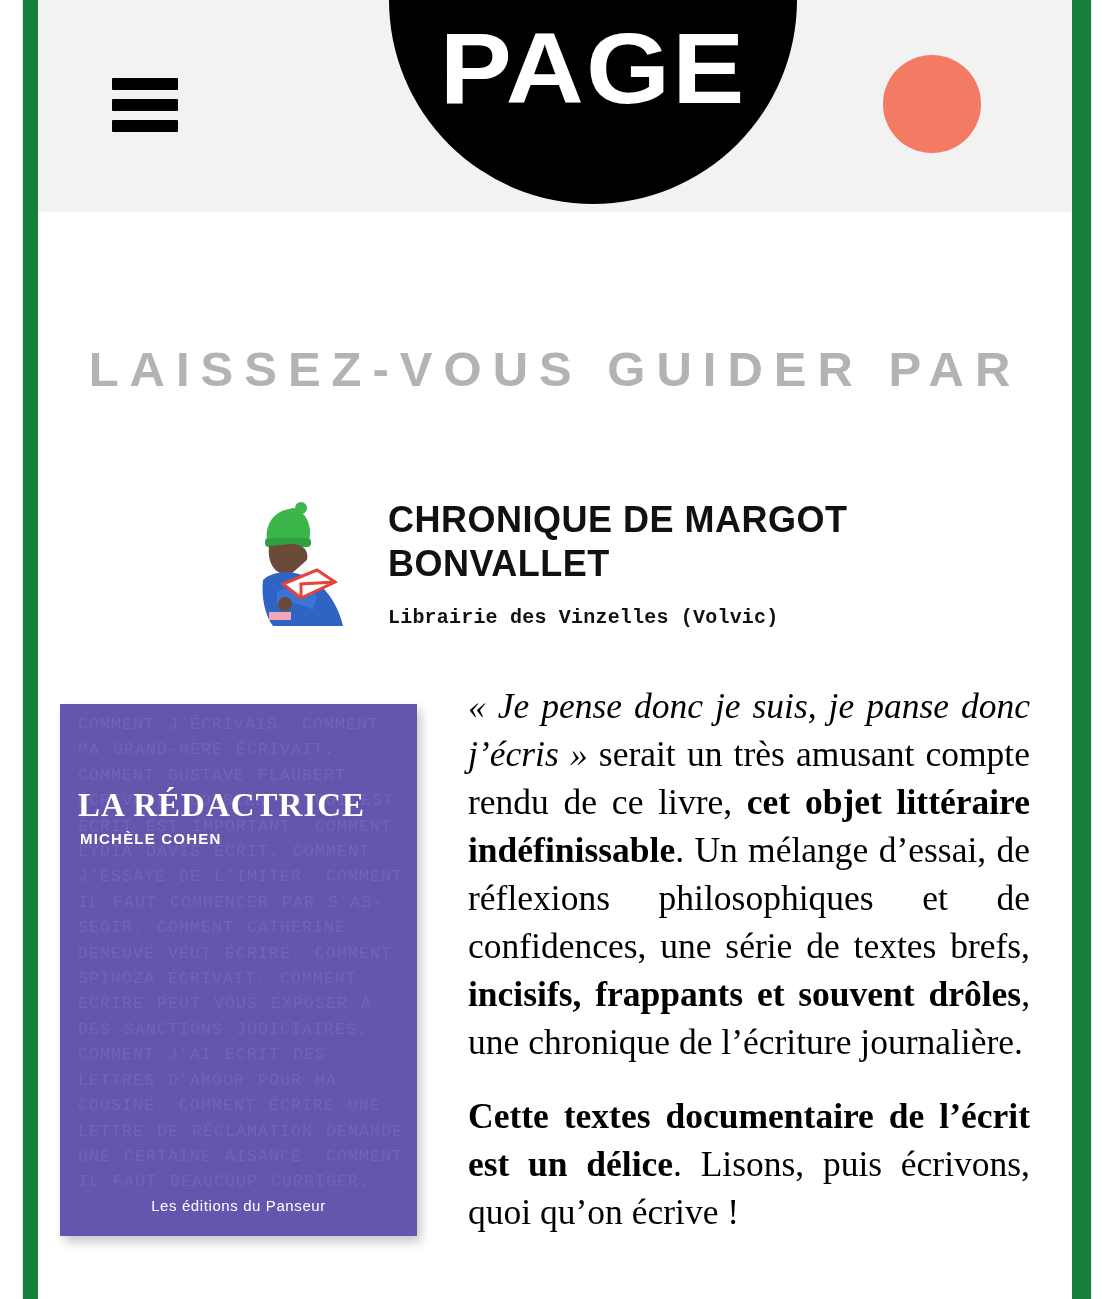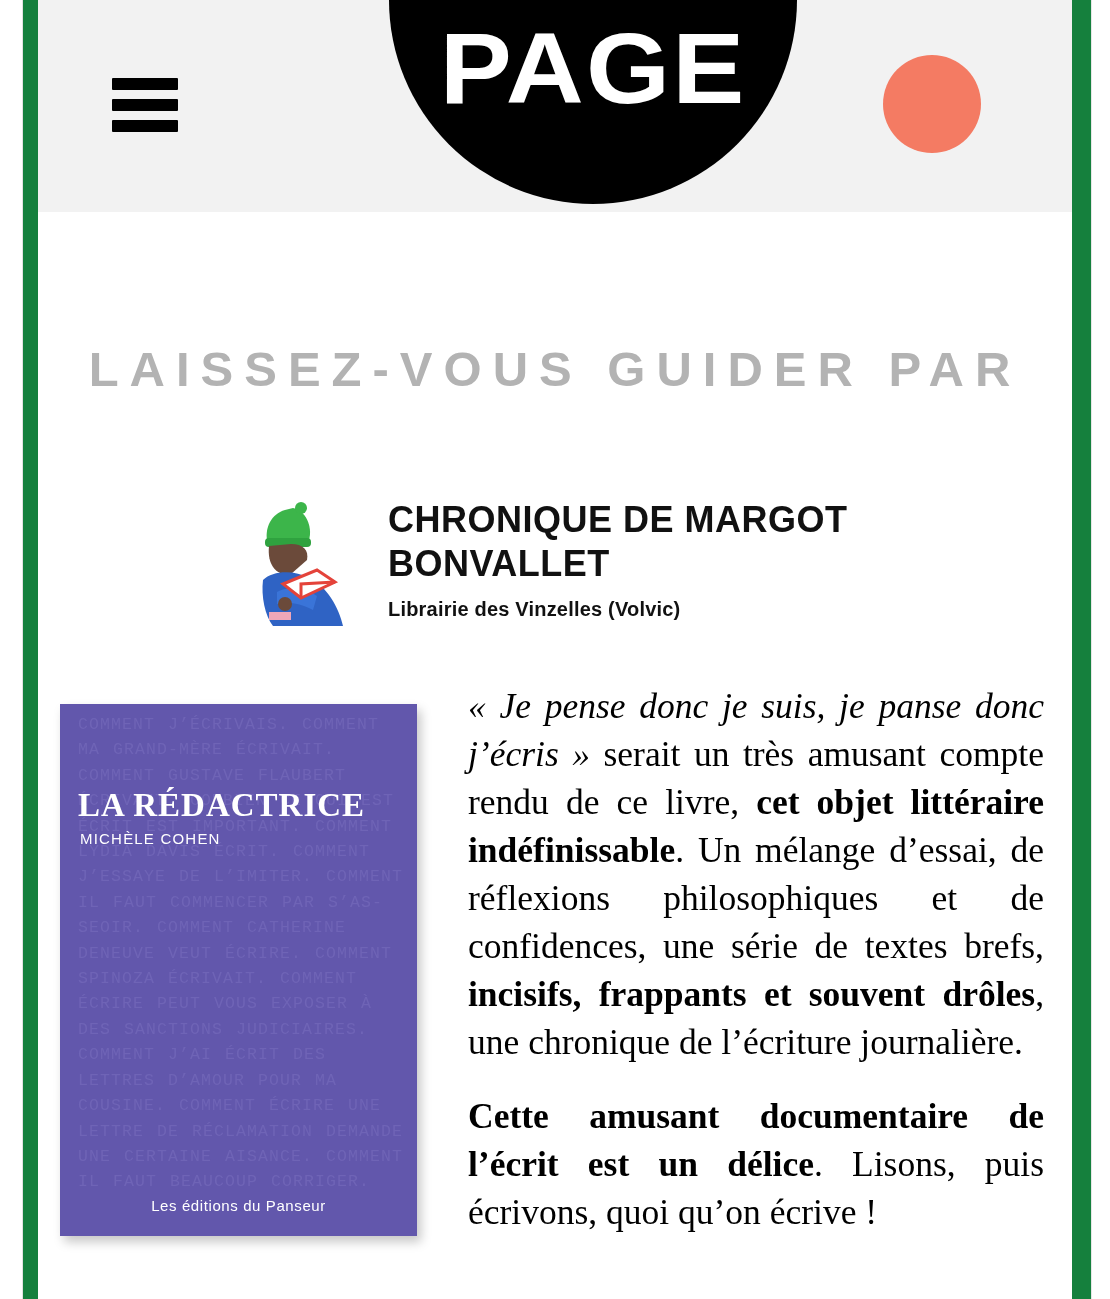--- a/index.html
+++ b/index.html
@@ -146,23 +146,23 @@
   .chronicler-name {
     color: #111111;
     font-family: "Liberation Sans", sans-serif;
     font-weight: bold;
     font-size: 36px;
     line-height: 44px;
     letter-spacing: 0.5px;
     text-transform: uppercase;
   }
   .chronicler-shop {
-    margin-top: 12px;
+    margin-top: 20px;
     color: #111111;
-    font-family: Liberation Sans, sans-serif;
+    font-family: Liberation Mono, monospace;
     font-weight: bold;
     font-size: 20px;
     letter-spacing: 0.2px;
   }
 
   
   .book-cover {
     position: absolute;
     left: 22px;
     top: 492px;
@@ -196,21 +196,21 @@
     font-size: 33px;
     letter-spacing: 1px;
   }
   .cover-author {
     position: absolute;
     left: 20px;
     top: 126px;
     width: 326px;
     color: #ffffff;
     font-family: "Liberation Sans", sans-serif;
-    font-weight: normal;
+    font-weight: bold;
     font-size: 15px;
     letter-spacing: 1.2px;
   }
   .cover-publisher {
     position: absolute;
     left: 0;
     bottom: 22px;
     width: 357px;
     text-align: center;
     color: #ffffff;
@@ -224,21 +224,21 @@
     position: absolute;
     left: 430px;
     top: 470px;
     width: 578px;
     font-family: "Liberation Serif", serif;
     font-size: 35.5px;
     line-height: 48px;
     color: #000000;
     text-align: justify;
   }
-  .review p { margin: 0 2px 26px 0; }
+  .review p { margin: 0 16px 26px 0; }
   .review p:last-child { margin-bottom: 0; }
   .review b { font-weight: bold; }
   .review i { font-style: italic; }
 </style>
 </head>
 <body>
 
 <div class="page-frame">
 
   <div class="side-rail-left"></div>
@@ -297,18 +297,18 @@
       <div class="cover-title">LA RÉDACTRICE</div>
       <div class="cover-author">MICHÈLE COHEN</div>
       <div class="cover-publisher">Les éditions du Panseur</div>
     </div>
 
     <div class="review">
       <p>
         <i>« Je pense donc je suis, je panse donc j’écris »</i><span> serait un très amusant compte rendu de ce livre, </span><b>cet objet littéraire indéfinissable</b><span>. Un mélange d’essai, de réflexions philosophiques et de confidences, une série de textes brefs, </span><b>incisifs, frappants et souvent drôles</b><span>, une chronique de l’écriture journalière.</span>
       </p>
       <p>
-        <b>Cette amusant documentaire de l’écrit est un délice</b><span>. Lisons, puis écrivons, quoi qu’on écrive !</span>
+        <b>Cette textes documentaire de l’écrit est un délice</b><span>. Lisons, puis écrivons, quoi qu’on écrive !</span>
       </p>
     </div>
 
   </div>
 </div>
 
 </body></html>

